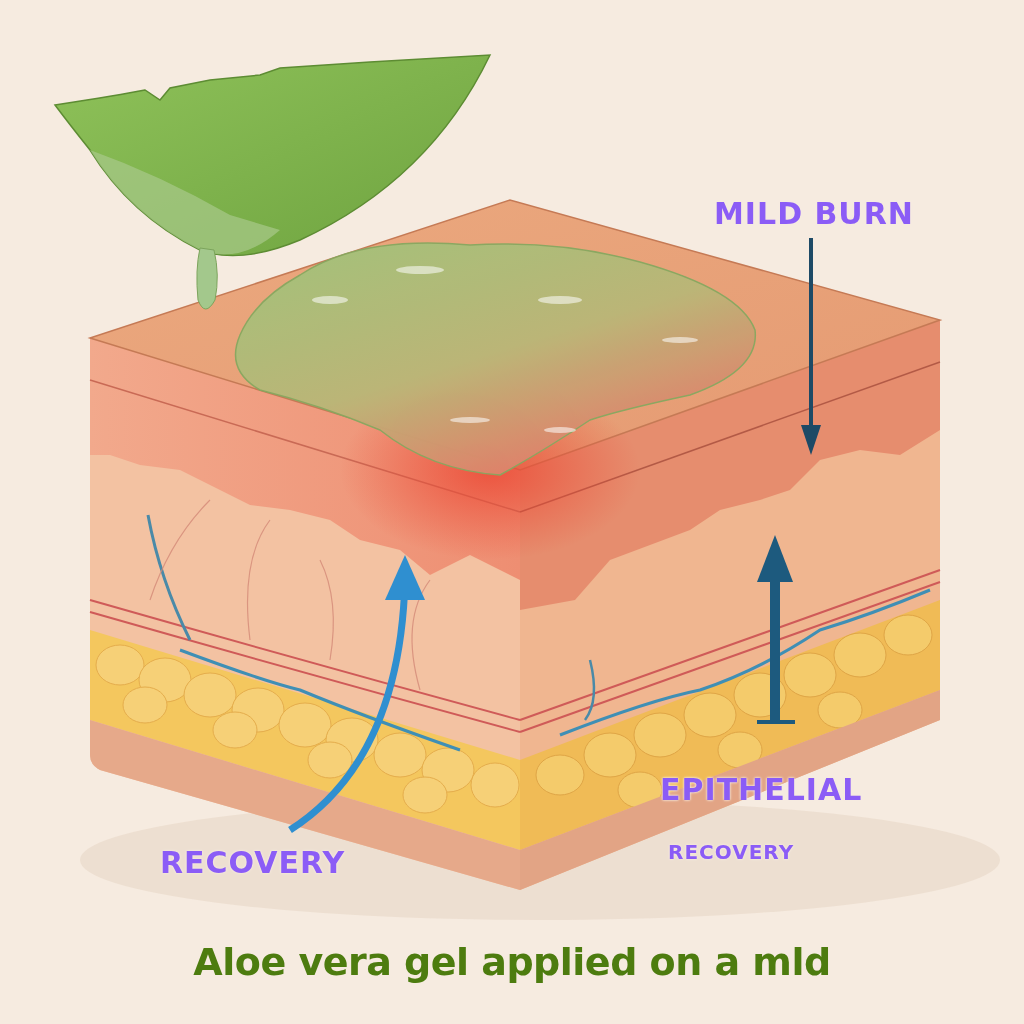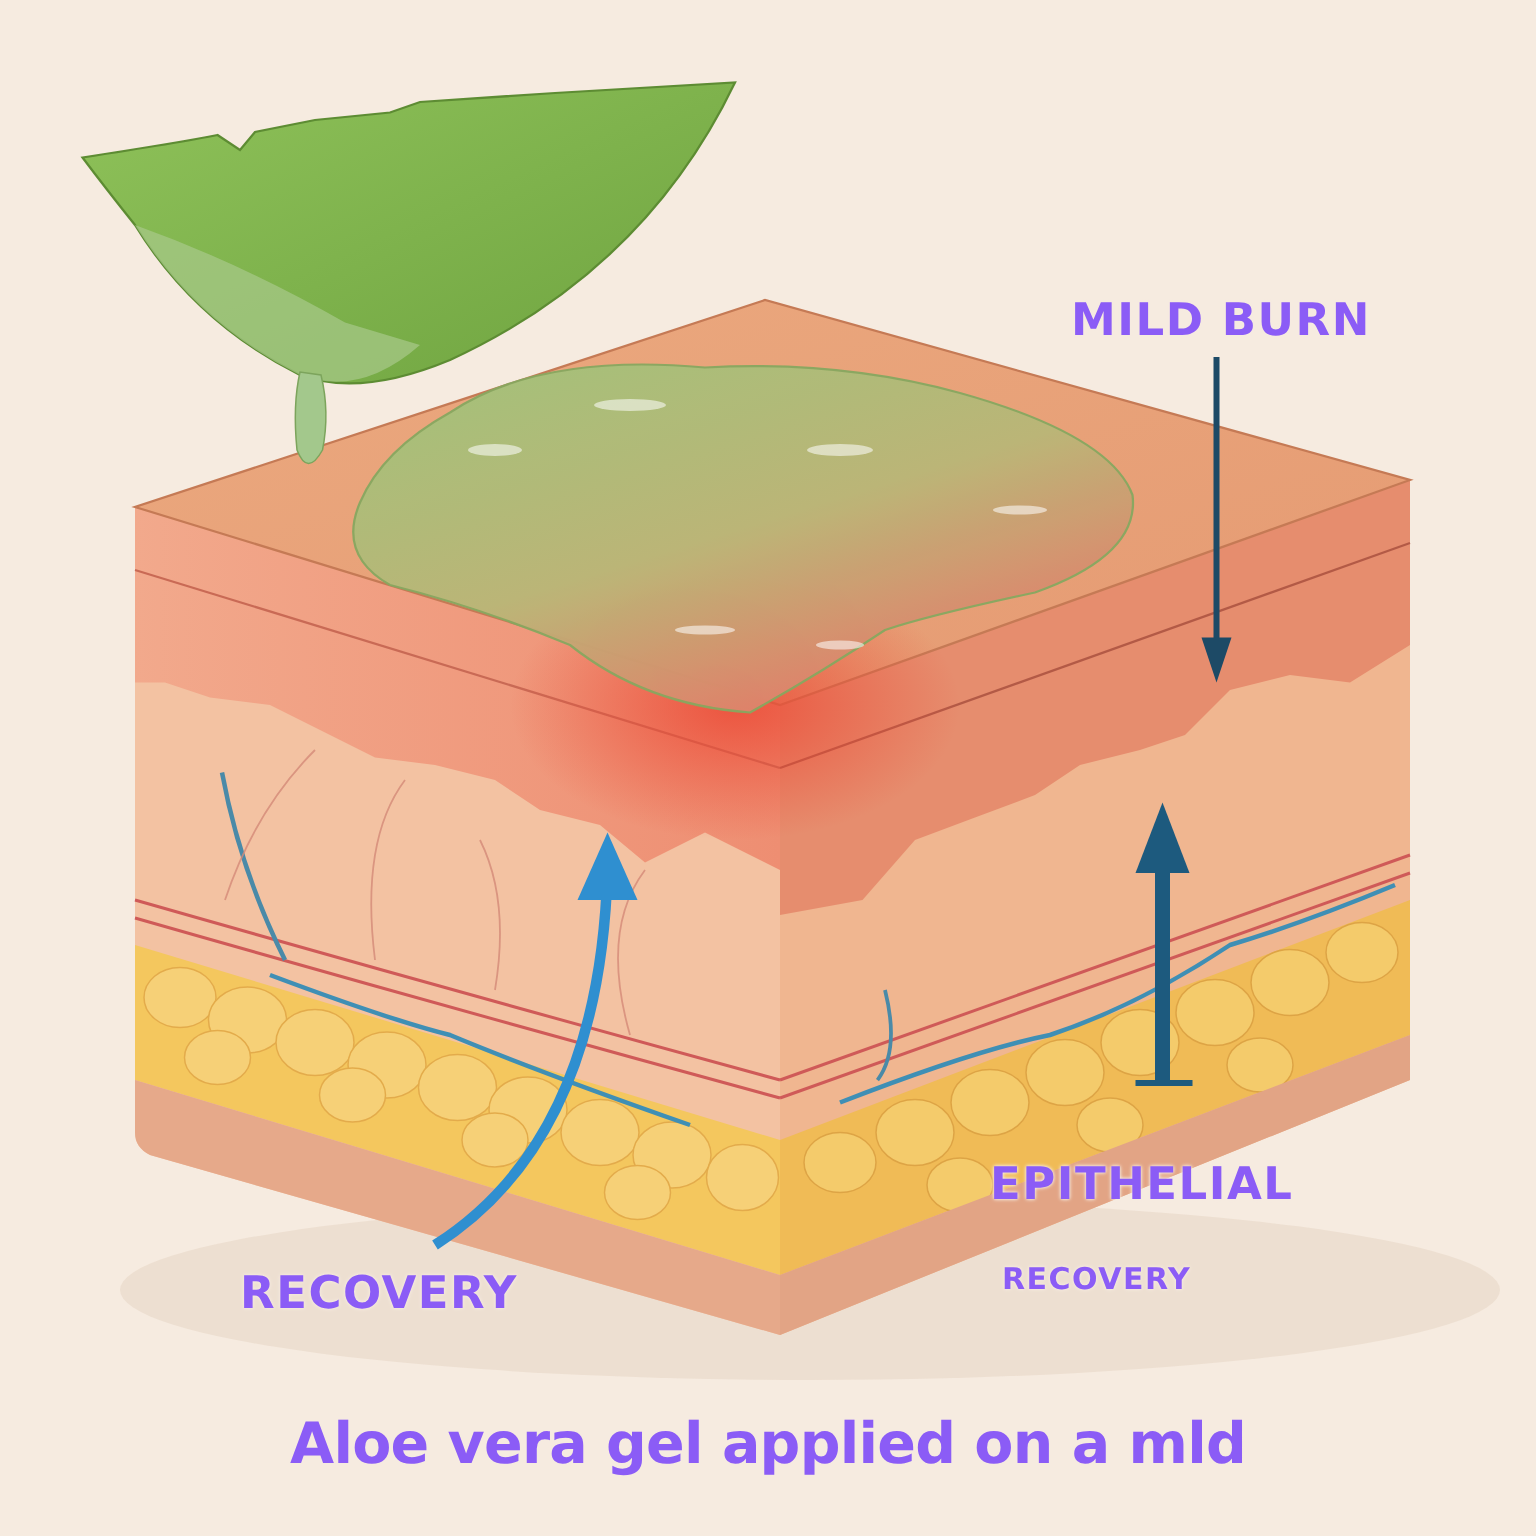--- a/index.html
+++ b/index.html
@@ -3,21 +3,21 @@
 <meta charset="utf-8">
 <style>
   html, body { margin:0; padding:0; }
   body { width:1024px; height:1024px; background:#f6ebe0; overflow:hidden; position:relative; font-family:"DejaVu Sans", sans-serif; }
   #scene { position:absolute; left:0; top:0; width:1024px; height:1024px; }
   .label { position:absolute; color:#8b5cf6; font-weight:bold; letter-spacing:1px; text-shadow:0 0 3px #f6ebe0, 0 0 2px #f6ebe0; white-space:nowrap; }
   #lbl-burn { left:714px; top:196px; font-size:30px; }
   #lbl-epi1 { left:660px; top:772px; font-size:30px;text-align:right; }
   #lbl-epi2 { left:668px; top:840px; font-size:20px; }
   #lbl-hyd { left:160px; top:845px; font-size:30px; }
-  #caption { position:absolute; left:0; width:1024px; top:940px; text-align:center; font-size:38px; color:#8b5cf6; font-weight:bold; letter-spacing:-0.5px; }
+  #caption { position:absolute; left:0; width:1024px; top:940px; text-align:center; font-size:38px; color:#4d7c0f; font-weight:bold; letter-spacing:-0.5px; }
 </style>
 </head>
 <body>
 
 <svg id="scene" viewBox="0 0 1024 1024" xmlns="http://www.w3.org/2000/svg">
   <defs>
     <linearGradient id="topGrad" x1="0" y1="0" x2="1" y2="1">
       <stop offset="0" stop-color="#eba97f"></stop>
       <stop offset="1" stop-color="#e59a72"></stop>
     </linearGradient>

